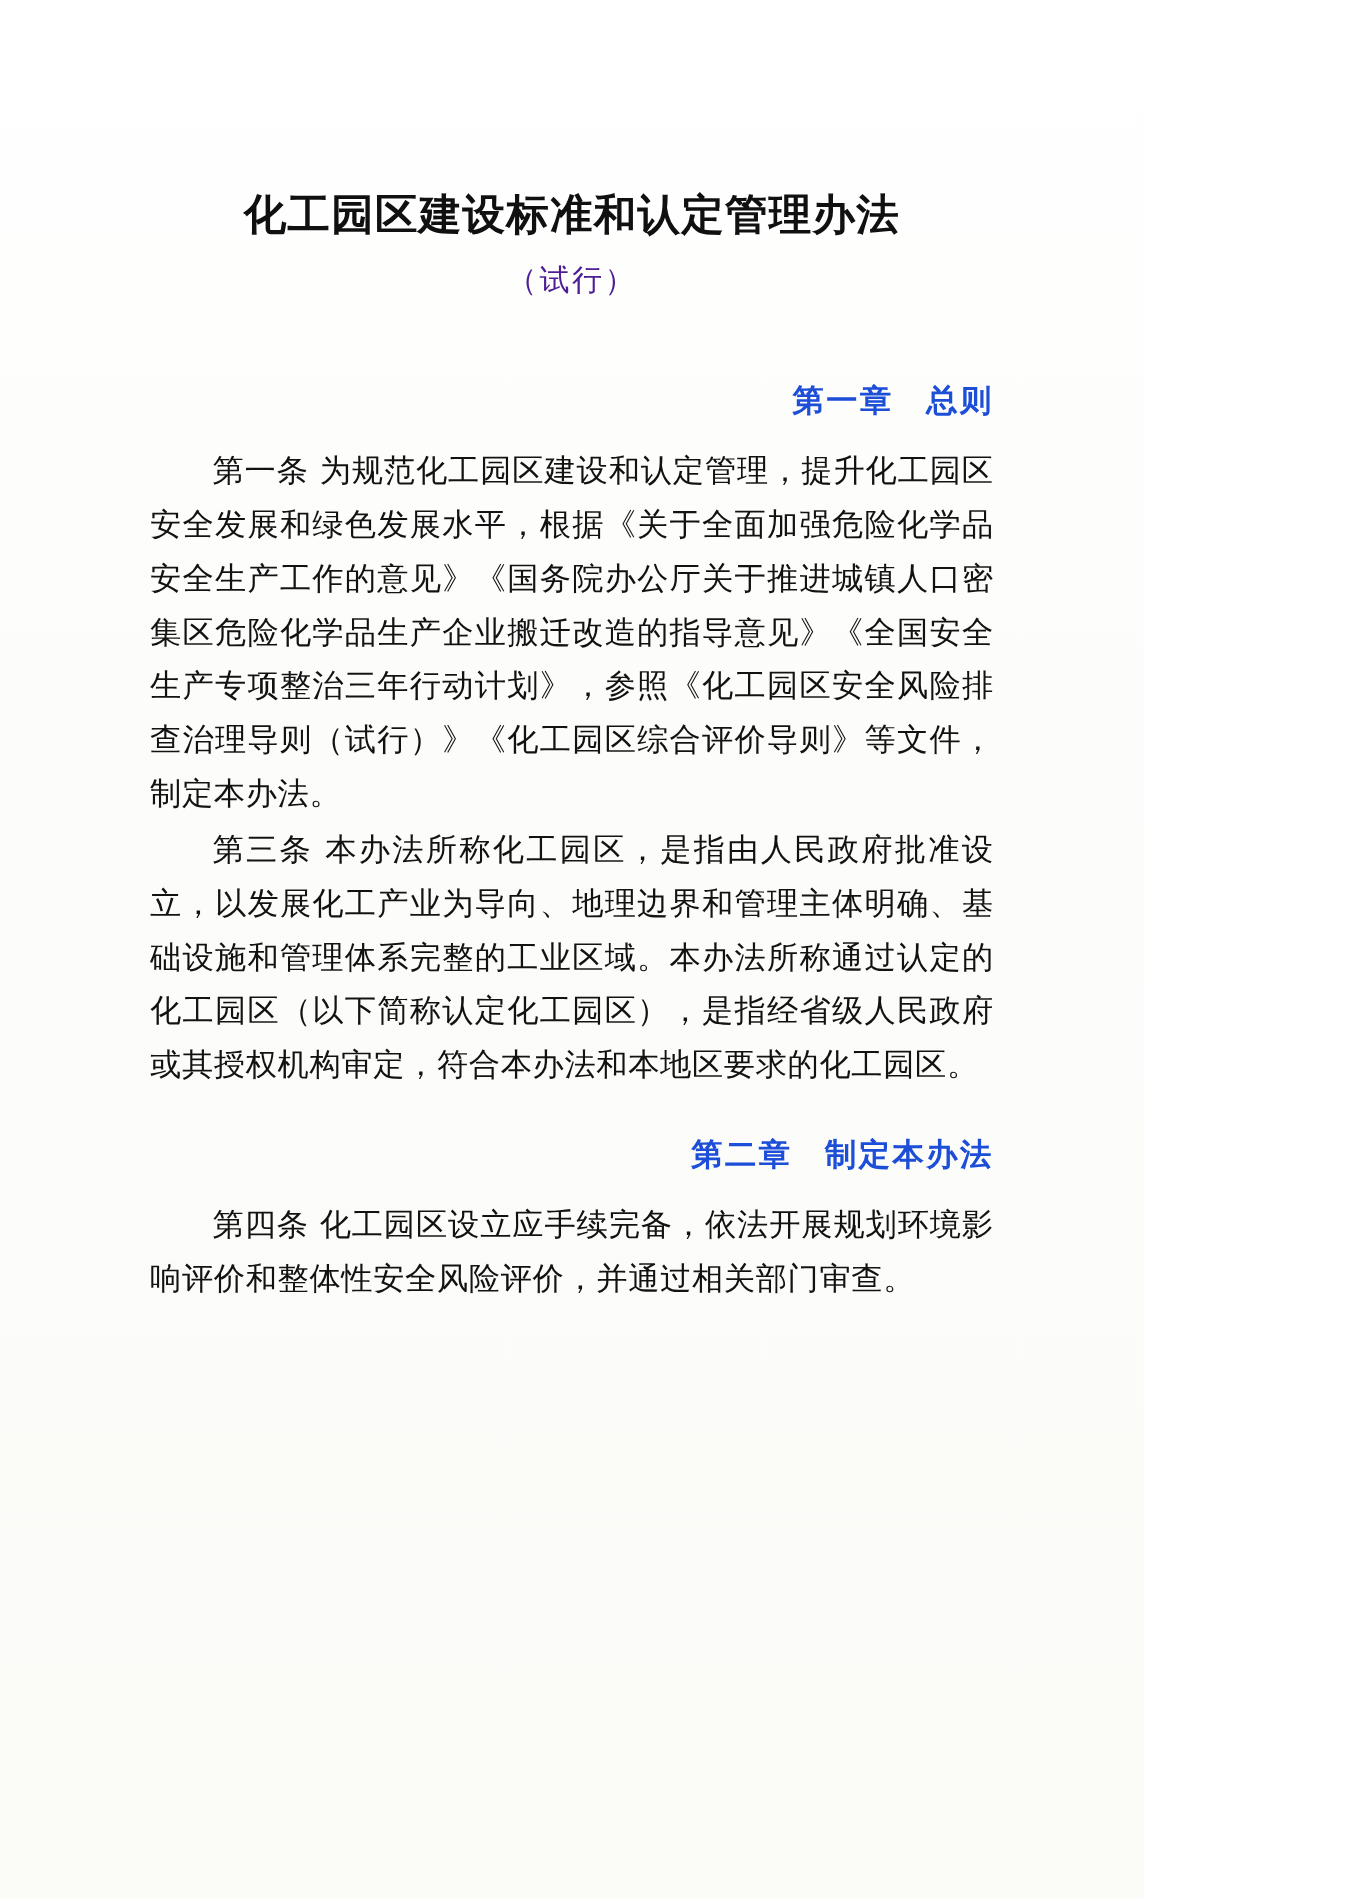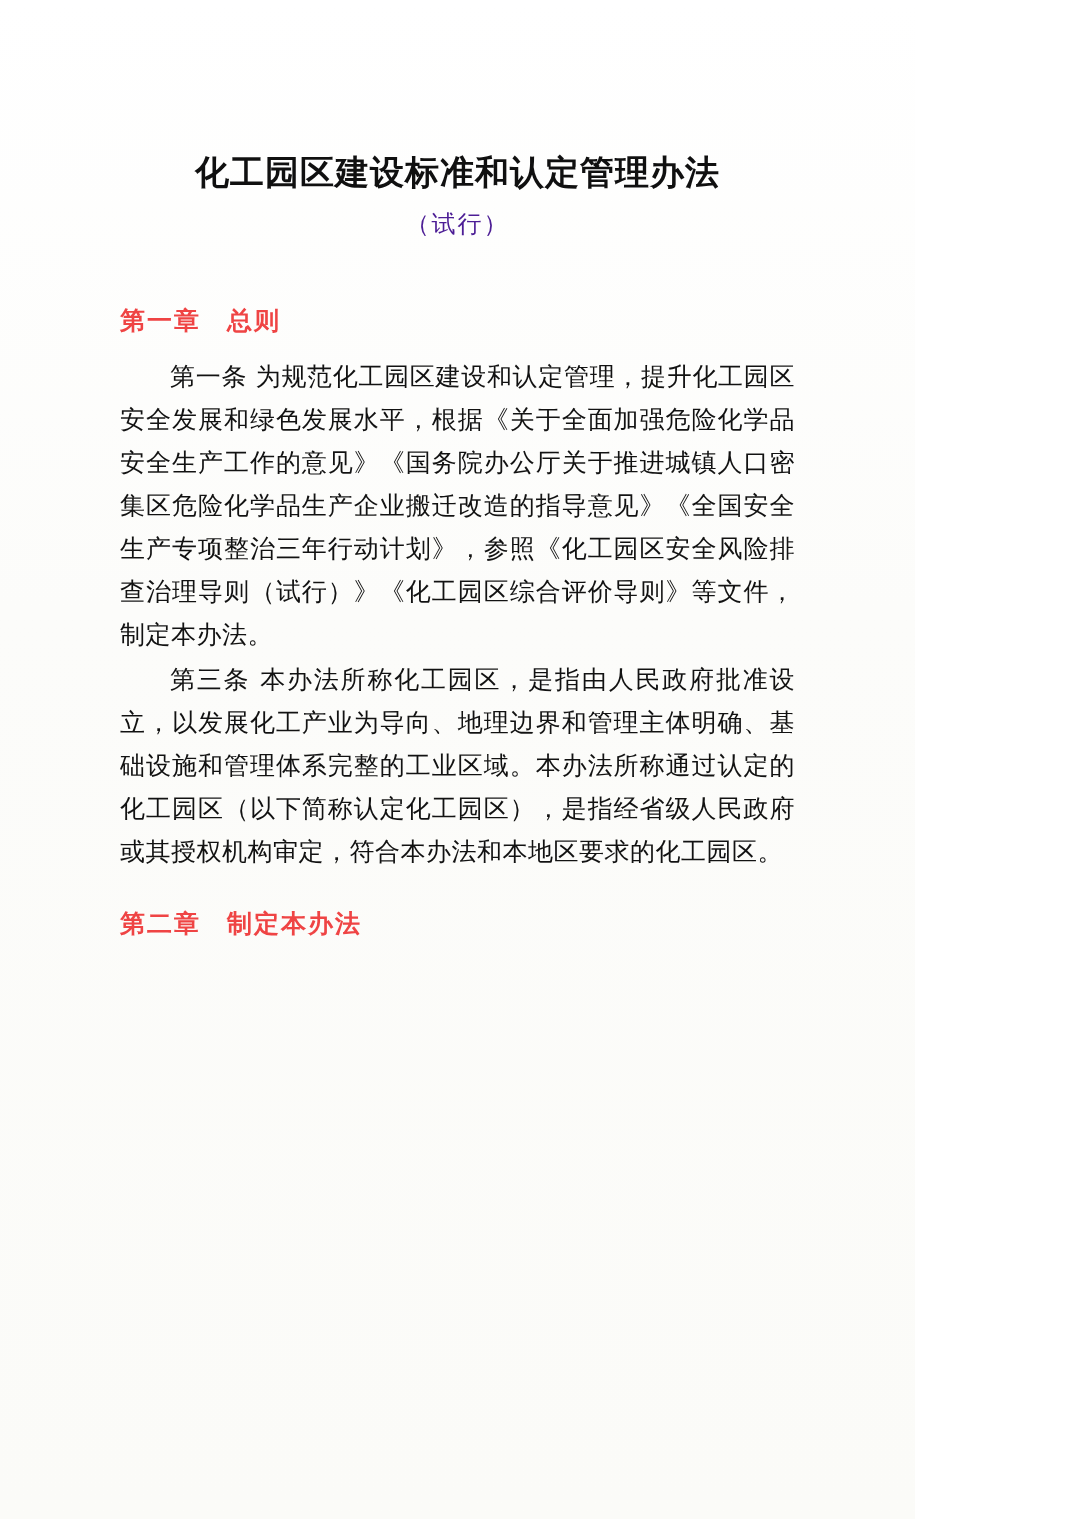--- a/index.html
+++ b/index.html
@@ -46,26 +46,26 @@
     line-height: 1.3;
   }
   .doc-subtitle {
     text-align: center;
     font-size: 24px;
     color: #4c1d95;
     margin: 0 0 64px 0;
     letter-spacing: 2px;
   }
   .chapter-heading {
-    text-align: left;
+    text-align: right;
     font-size: 25px;
     font-weight: bold;
     margin: 34px 0 18px 0;
     letter-spacing: 2px;
-    color: #ef4444;
+    color: #1d4ed8;
   }
   .chapter-heading .gap {
     display: inline-block;
     width: 26px;
   }
   .para {
     font-size: 25px;
     line-height: 1.72;
     text-align: justify;
     text-justify: inter-ideograph;
@@ -91,15 +91,16 @@
       <span>第一章</span><span class="gap"></span><span>总则</span>
     </div>
 
     <p class="para first-in-chapter">第一条 为规范化工园区建设和认定管理，提升化工园区安全发展和绿色发展水平，根据《关于全面加强危险化学品安全生产工作的意见》《国务院办公厅关于推进城镇人口密集区危险化学品生产企业搬迁改造的指导意见》《全国安全生产专项整治三年行动计划》，参照《化工园区安全风险排查治理导则（试行）》《化工园区综合评价导则》等文件，制定本办法。</p>
     <p class="para">第三条 本办法所称化工园区，是指由人民政府批准设立，以发展化工产业为导向、地理边界和管理主体明确、基础设施和管理体系完整的工业区域。本办法所称通过认定的化工园区（以下简称认定化工园区），是指经省级人民政府或其授权机构审定，符合本办法和本地区要求的化工园区。</p>
 
     <div class="chapter-heading">
       <span>第二章</span><span class="gap"></span><span>制定本办法</span>
     </div>
 
+    <p class="para first-in-chapter">第四条 化工园区设立应手续完备，依法开展规划环境影响评价和整体性安全风险评价，并通过相关部门审查。</p>
 
   </div>
 </div>
 
 </body></html>

